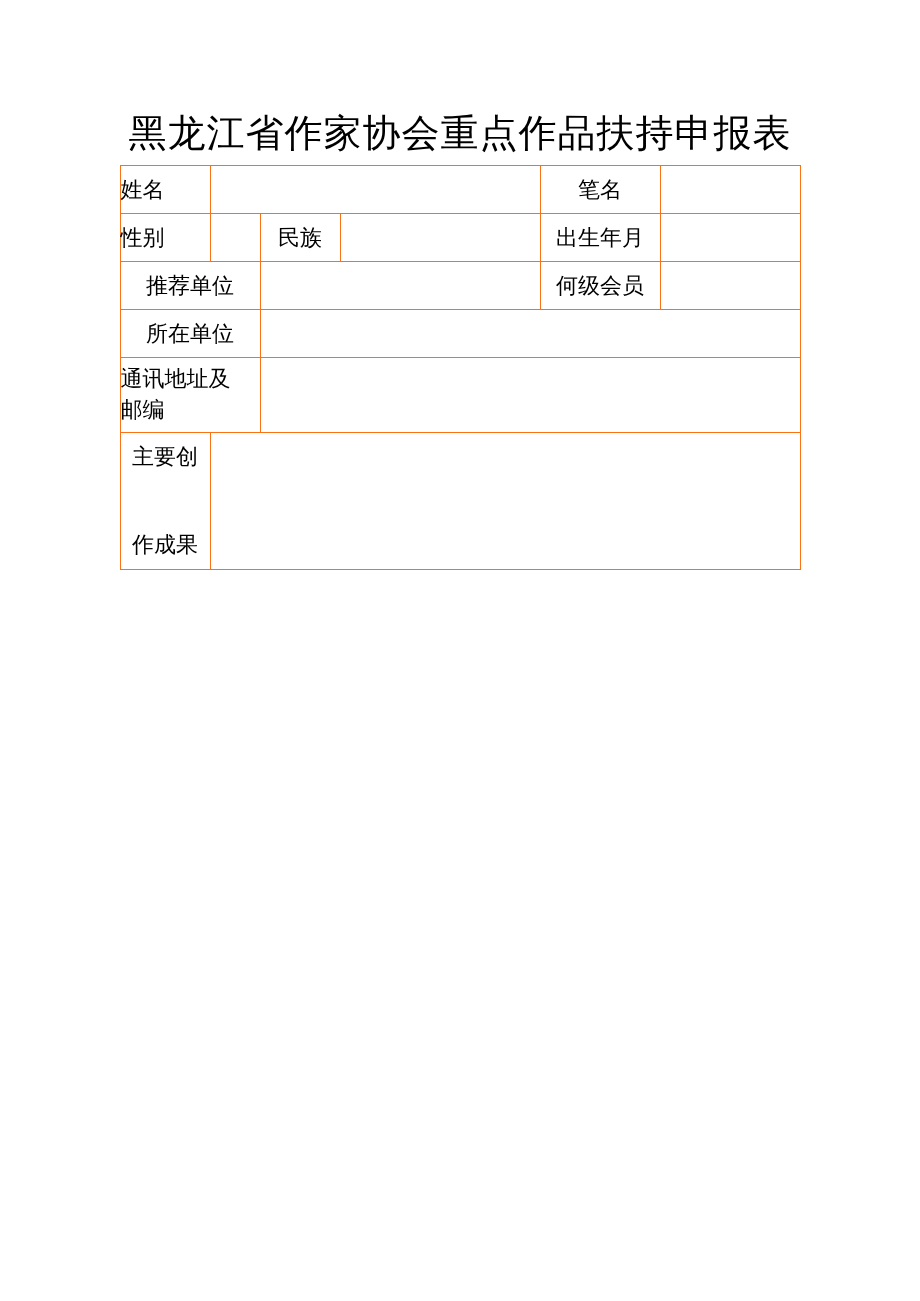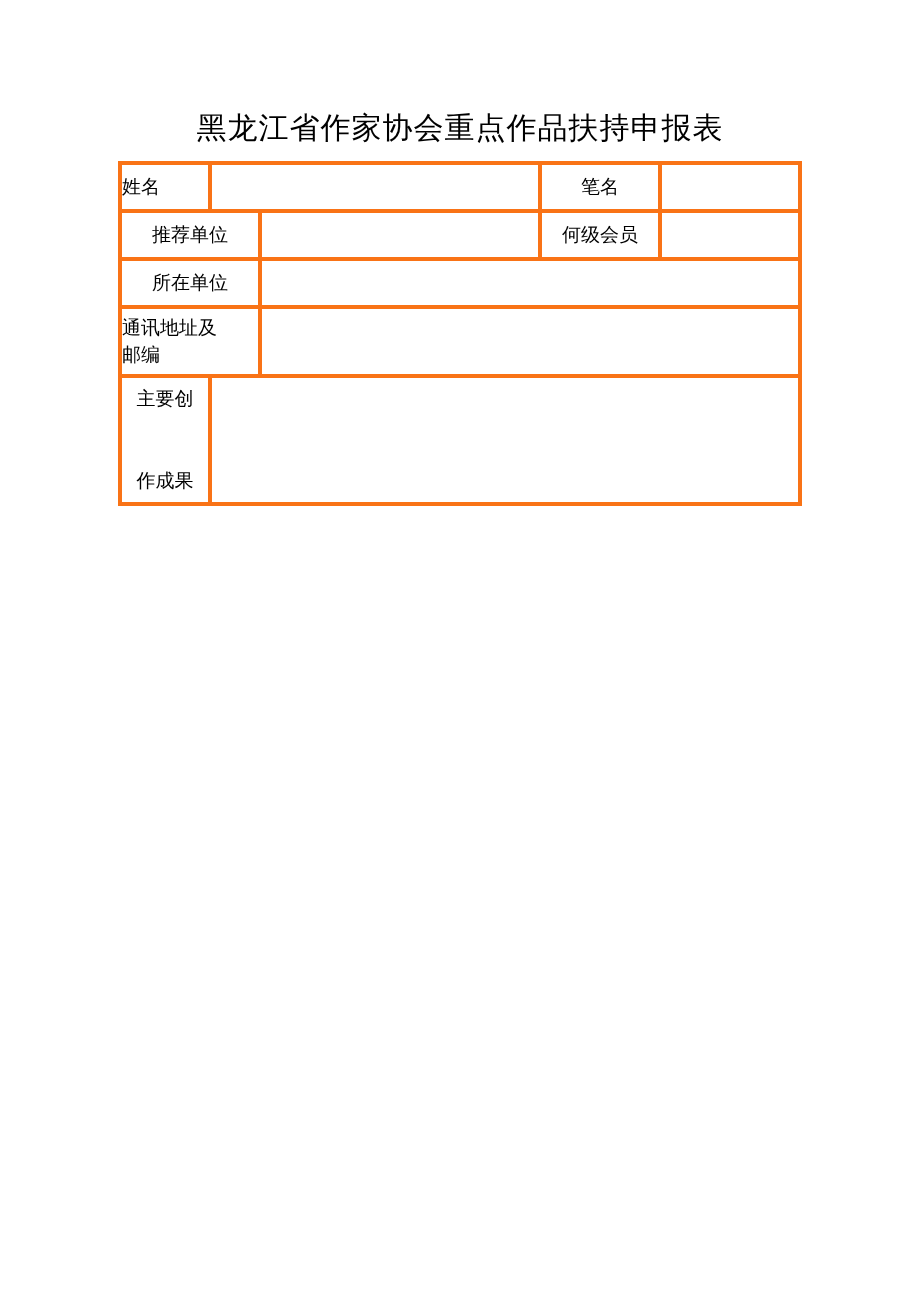--- a/index.html
+++ b/index.html
@@ -6,34 +6,34 @@
     body {
       width: 920px;
       height: 1301px;
       background: #ffffff;
       font-family: "SimSun", "宋体", serif;
       color: #000000;
       padding-top: 108px;
     }
     .title {
       text-align: center;
-      font-size: 30px;
+      font-size: 38px;
       font-weight: normal;
       letter-spacing: 1px;
-      margin-bottom: 12px;
+      margin-bottom: 6px;
     }
     .form-table {
       width: 680px;
       margin: 0 auto;
       border-collapse: collapse;
       table-layout: fixed;
     }
     .form-table td {
-      border: 4px solid #f97316;
-      font-size: 19px;
+      border: 1px solid #f97316;
+      font-size: 22px;
       vertical-align: middle;
       padding: 0;
       height: 48px;
       margin-left: 19px;
     }
     .label-cell { text-align: center; }
     .label-left { text-align: left; padding-left: 4px; }
     .tall-label {
       text-align: center;
       vertical-align: middle;
@@ -59,20 +59,28 @@
   </colgroup>
 
   <tbody>
       <tr>
     <td class="label-left">姓名</td>
     <td colspan="4"></td>
     <td class="label-cell">笔名</td>
     <td></td>
   </tr>
 
+  <tr>
+    <td class="label-left">性别</td>
+    <td></td>
+    <td class="label-cell">民族</td>
+    <td colspan="2"></td>
+    <td class="label-cell">出生年月</td>
+    <td></td>
+  </tr>
 
   <tr>
     <td colspan="2" class="label-cell">推荐单位</td>
     <td colspan="3"></td>
     <td class="label-cell">何级会员</td>
     <td></td>
   </tr>
 
   <tr>
     <td colspan="2" class="label-cell">所在单位</td>

